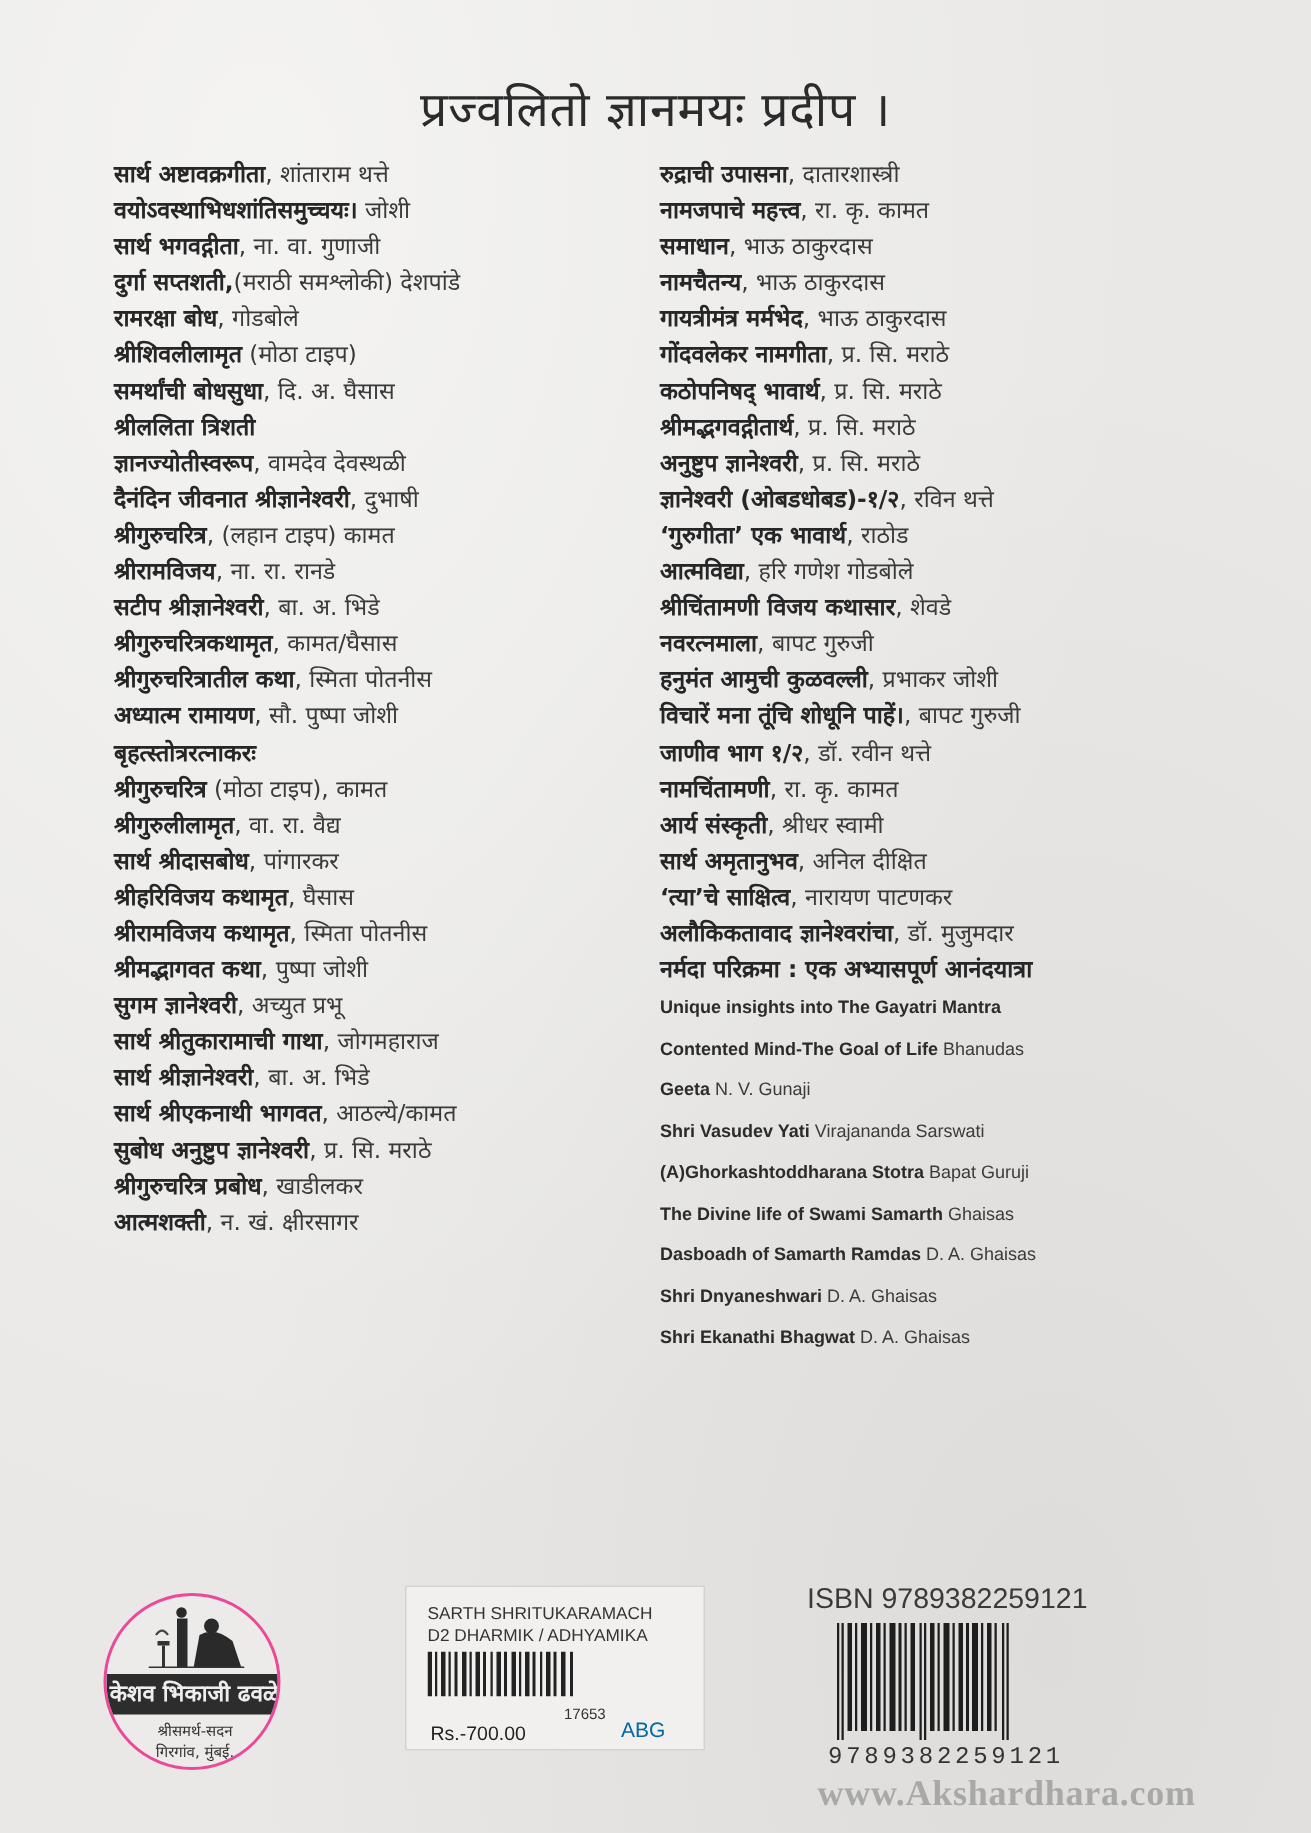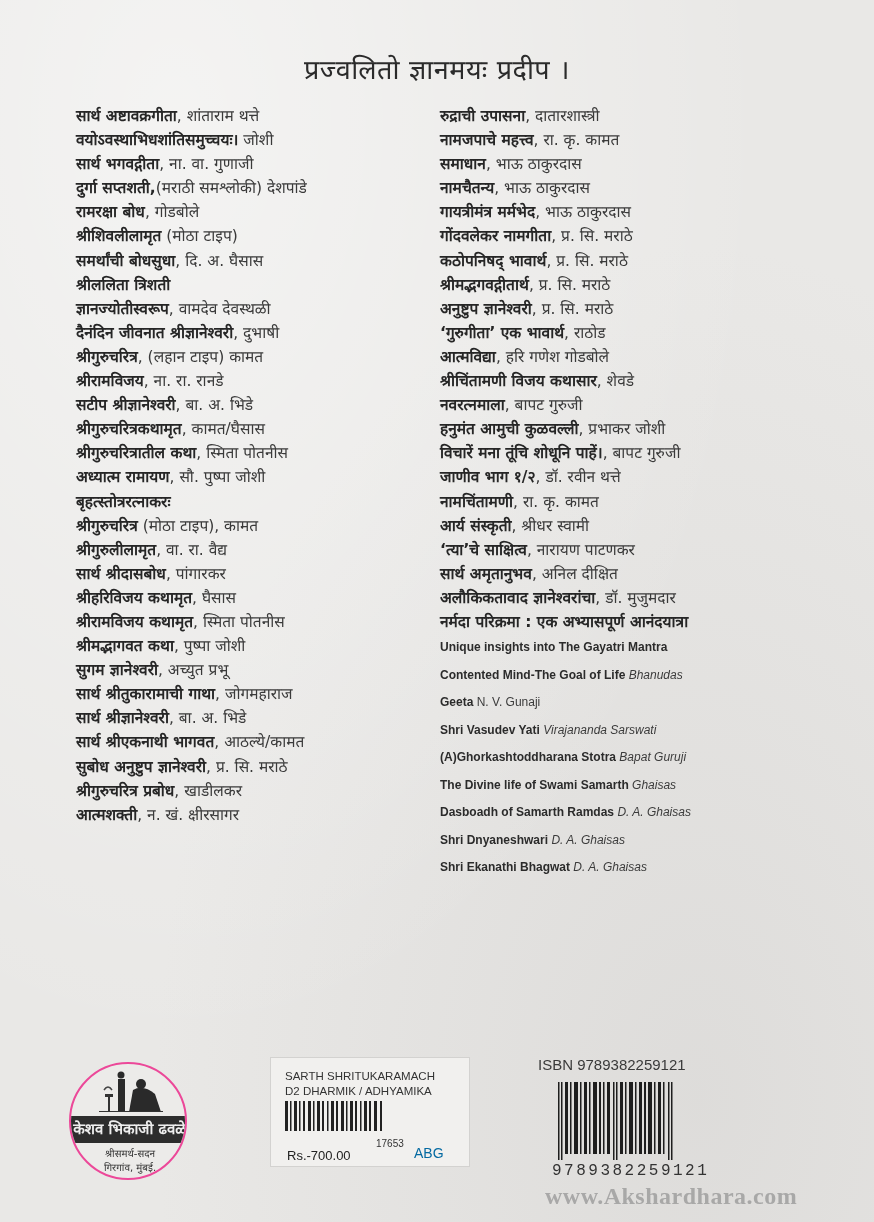--- a/index.html
+++ b/index.html
@@ -9,36 +9,36 @@
     background-image:
       radial-gradient(ellipse at 20% 10%, rgba(255,255,255,0.5), rgba(255,255,255,0) 60%),
       radial-gradient(ellipse at 80% 90%, rgba(200,198,196,0.35), rgba(200,198,196,0) 55%);
     font-family: "DejaVu Serif", serif;
     color: #2a2a2a;
     position: relative;
   }
   .page { position: absolute; inset: 0; }
   .motto {
     position: absolute; top: 50px; left: 0; width: 874px;
-    text-align: center; font-size: 27px; color: #2b2b2b;
+    text-align: center; font-size: 32px; color: #2b2b2b;
     font-family: "DejaVu Sans", sans-serif; letter-spacing: 0.5px;
   }
   .col { position: absolute; top: 104px; }
   .col-left { left: 76px; width: 360px; }
   .col-right { left: 440px; width: 410px; }
   .item {
     height: 24.1px; line-height: 24.1px; white-space: nowrap;
     font-size: 15.5px; font-family: "DejaVu Sans", sans-serif;
     color: #2c2c2c;
   }
   .item .title { font-weight: bold; color: #262626; }
   .item .author { font-weight: normal; color: #3a3a3a; }
   .item.en { font-family: "Liberation Sans", sans-serif; font-size: 12px; height: 27.5px; line-height: 27.5px; }
   .item.en .title { font-weight: bold; color: #2b2b2b; }
-  .item.en .author { font-style: italic; color: #3b3b3b; }
+  .item.en .author { color: #3b3b3b; }
   .item.en .author.upright { font-style: normal; }
 
   
   .logo {
     position: absolute; left: 69px; top: 1062px; width: 118px; height: 118px;
     border-radius: 50%; border: 2px solid #ec4899; background: #ecebe9; overflow: hidden;
   }
   .logo .figures {
     position: absolute; left: 28px; top: 6px; width: 64px; height: 42px;
   }
@@ -63,21 +63,21 @@
   .sticker .l1, .sticker .l2 { position: absolute; left: 14px; font-size: 11.5px; color: #333; }
   .sticker .l1 { top: 12px; }
   .sticker .l2 { top: 27px; }
   .sticker .bars { position: absolute; left: 14px; top: 43px; width: 100px; height: 30px; }
   .sticker .code { position: absolute; left: 105px; top: 80px; font-size: 10px; color: #333; }
   .sticker .price { position: absolute; left: 16px; top: 90px; font-size: 13px; color: #222; text-align: center; }
   .sticker .tag { position: absolute; left: 143px; top: 87px; font-size: 14px; color: #0369a1; }
 
   
   .isbn-label {
-    position: absolute; left: 538px; top: 1056px; font-size: 15px;
+    position: absolute; left: 538px; top: 1056px; font-size: 19px;
     font-family: "Liberation Sans", sans-serif; color: #3a3a3a;
   }
   .isbn-bars { position: absolute; left: 558px; top: 1082px; width: 116px; height: 78px; }
   .isbn-num {
     position: absolute; left: 552px; top: 1162px; font-size: 16px; letter-spacing: 2.5px;
     font-family: "Liberation Mono", monospace; color: #333;
   }
   .watermark {
     position: absolute; left: 545px; top: 1183px; font-size: 24px;
     font-family: "Liberation Serif", serif; font-weight: bold; color: rgba(150,150,150,0.75);
@@ -127,31 +127,32 @@
   <div class="col col-right">
     <div class="item"><span class="title">रुद्राची उपासना</span><span class="author">, दातारशास्त्री</span></div>
     <div class="item"><span class="title">नामजपाचे महत्त्व</span><span class="author">, रा. कृ. कामत</span></div>
     <div class="item"><span class="title">समाधान</span><span class="author">, भाऊ ठाकुरदास</span></div>
     <div class="item"><span class="title">नामचैतन्य</span><span class="author">, भाऊ ठाकुरदास</span></div>
     <div class="item"><span class="title">गायत्रीमंत्र मर्मभेद</span><span class="author">, भाऊ ठाकुरदास</span></div>
     <div class="item"><span class="title">गोंदवलेकर नामगीता</span><span class="author">, प्र. सि. मराठे</span></div>
     <div class="item"><span class="title">कठोपनिषद् भावार्थ</span><span class="author">, प्र. सि. मराठे</span></div>
     <div class="item"><span class="title">श्रीमद्भगवद्गीतार्थ</span><span class="author">, प्र. सि. मराठे</span></div>
     <div class="item"><span class="title">अनुष्टुप ज्ञानेश्वरी</span><span class="author">, प्र. सि. मराठे</span></div>
+    <div class="item"><span class="title">ज्ञानेश्वरी (ओबडधोबड)-१/२</span><span class="author">, रविन थत्ते</span></div>
     <div class="item"><span class="title">‘गुरुगीता’ एक भावार्थ</span><span class="author">, राठोड</span></div>
     <div class="item"><span class="title">आत्मविद्या</span><span class="author">, हरि गणेश गोडबोले</span></div>
     <div class="item"><span class="title">श्रीचिंतामणी विजय कथासार</span><span class="author">, शेवडे</span></div>
     <div class="item"><span class="title">नवरत्नमाला</span><span class="author">, बापट गुरुजी</span></div>
     <div class="item"><span class="title">हनुमंत आमुची कुळवल्ली</span><span class="author">, प्रभाकर जोशी</span></div>
     <div class="item"><span class="title">विचारें मना तूंचि शोधूनि पाहें।</span><span class="author">, बापट गुरुजी</span></div>
     <div class="item"><span class="title">जाणीव भाग १/२</span><span class="author">, डॉ. रवीन थत्ते</span></div>
     <div class="item"><span class="title">नामचिंतामणी</span><span class="author">, रा. कृ. कामत</span></div>
     <div class="item"><span class="title">आर्य संस्कृती</span><span class="author">, श्रीधर स्वामी</span></div>
+    <div class="item"><span class="title">सार्थ अमृतानुभव</span><span class="author">, अनिल दीक्षित</span></div>
     <div class="item"><span class="title">‘त्या’चे साक्षित्व</span><span class="author">, नारायण पाटणकर</span></div>
-    <div class="item"><span class="title">सार्थ अमृतानुभव</span><span class="author">, अनिल दीक्षित</span></div>
     <div class="item"><span class="title">अलौकिकतावाद ज्ञानेश्वरांचा</span><span class="author">, डॉ. मुजुमदार</span></div>
     <div class="item"><span class="title">नर्मदा परिक्रमा : एक अभ्यासपूर्ण आनंदयात्रा</span><span class="author"></span></div>
 
     <div class="item en"><span class="title">Unique insights into The Gayatri Mantra</span><span class="author"></span></div>
     <div class="item en"><span class="title">Contented Mind-The Goal of Life</span><span class="author"> Bhanudas</span></div>
     <div class="item en"><span class="title">Geeta</span><span class="author upright">  N. V. Gunaji</span></div>
     <div class="item en"><span class="title">Shri Vasudev Yati</span><span class="author">  Virajananda Sarswati</span></div>
     <div class="item en"><span class="title">(A)Ghorkashtoddharana Stotra</span><span class="author"> Bapat Guruji</span></div>
     <div class="item en"><span class="title">The Divine life of Swami Samarth</span><span class="author"> Ghaisas</span></div>
     <div class="item en"><span class="title">Dasboadh of  Samarth Ramdas</span><span class="author"> D. A. Ghaisas</span></div>

